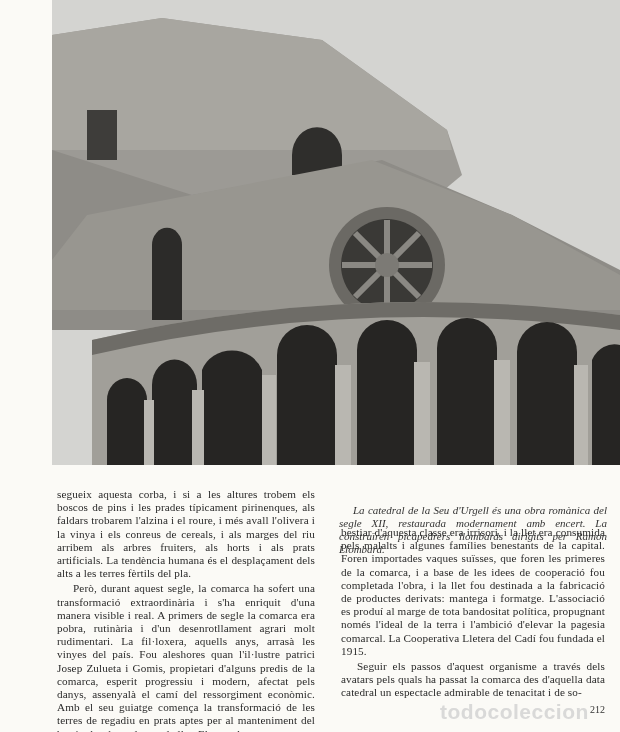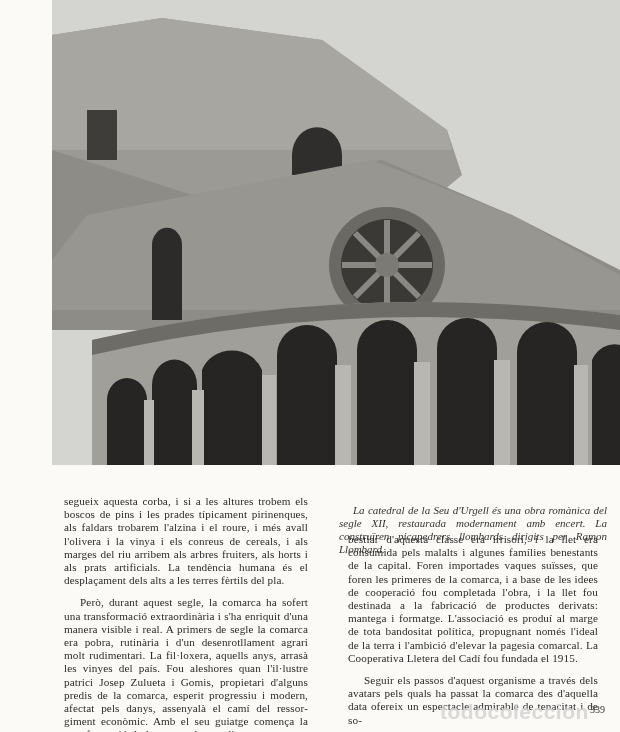--- a/index.html
+++ b/index.html
@@ -12,21 +12,21 @@
     background: linear-gradient(180deg, #cfcfcc 0%, #d9d9d6 60%, #cfcfcc 100%);
     overflow: hidden;
   }
   .photo svg { width: 100%; height: 100%; display: block; }
   .col {
     position: absolute; font-size: 11.2px; line-height: 13.2px; text-align: justify;
     hyphens: manual; letter-spacing: 0.1px;
   }
   .col-left { left: 55px; top: 486px; width: 262px; }
   .col-right { left: 339px; top: 524px; width: 268px; }
-  .col p { margin: 9px; }
+  .col p { margin: 2px; }
   .col p.indent { text-indent: 16px; }
   .caption {
     position: absolute; left: 339px; top: 486px; width: 268px;
     font-style: italic; font-size: 11px; line-height: 13px; text-align: justify; color: #333; margin-top: 18px;
   }
   .caption p { margin: 0; text-indent: 14px; }
   .watermark {
     position: absolute; left: 440px; top: 700px; font-family: Liberation Sans, sans-serif;
     font-weight: bold; font-size: 21px; color: rgba(210,210,210,0.85); letter-spacing: 0.5px;
   }
@@ -90,17 +90,17 @@
   <p>segueix aquesta corba, i si a les altures trobem els boscos de pins i les prades típicament pirinenques, als faldars trobarem l'alzina i el roure, i més avall l'olivera i la vinya i els conreus de cereals, i als marges del riu arribem als arbres fruiters, als horts i als prats artificials. La ten­dència humana és el desplaçament dels alts a les terres fèrtils del pla.</p>
   <p class="indent">Però, durant aquest segle, la comarca ha sofert una transformació extraordinària i s'ha enriquit d'una manera visible i real. A primers de segle la comarca era pobra, rutinària i d'un desenrotllament agrari molt rudimentari. La fil·loxera, aquells anys, arrasà les vinyes del país. Fou aleshores quan l'il·lustre patrici Josep Zulueta i Gomis, propietari d'alguns predis de la comarca, esperit progres­siu i modern, afectat pels danys, assenyalà el camí del ressor­giment econòmic. Amb el seu guiatge comença la trans­formació de les terres de regadiu en prats aptes per al man­teniment del bestiar boví, productor de llet. El cens de</p>
 </div>
 
 <div class="caption">
   <p>La catedral de la Seu d'Urgell és una obra romànica del segle XII, restaurada modernament amb encert. La construïren picapedrers llombards dirigits per Ramon Llombard.</p>
 </div>
 
 <div class="col col-right">
   <p>bestiar d'aquesta classe era irrisori, i la llet era consumida pels malalts i algunes famílies benestants de la capital. Foren importades vaques suïsses, que foren les primeres de la comarca, i a base de les idees de cooperació fou com­pletada l'obra, i la llet fou destinada a la fabricació de productes derivats: mantega i formatge. L'associació es produí al marge de tota bandositat política, propugnant només l'ideal de la terra i l'ambició d'elevar la pagesia comarcal. La Cooperativa Lletera del Cadí fou fundada el 1915.</p>
-  <p class="indent">Seguir els passos d'aquest organisme a través dels avatars pels quals ha passat la comarca des d'aquella data ofereix un espectacle admirable de tenacitat i de so-</p>
+  <p class="indent">Seguir els passos d'aquest organisme a través dels avatars pels quals ha passat la comarca des d'aquella data catedral un espectacle admirable de tenacitat i de so-</p>
 </div>
 
 <div class="watermark">todocoleccion</div>
-<div class="page-num">339</div>
+<div class="page-num">212</div>
 
 </body></html>

